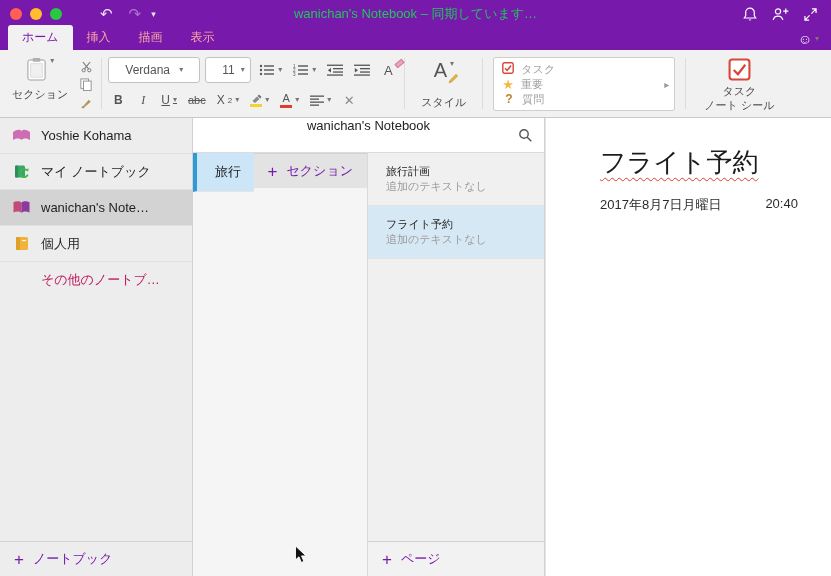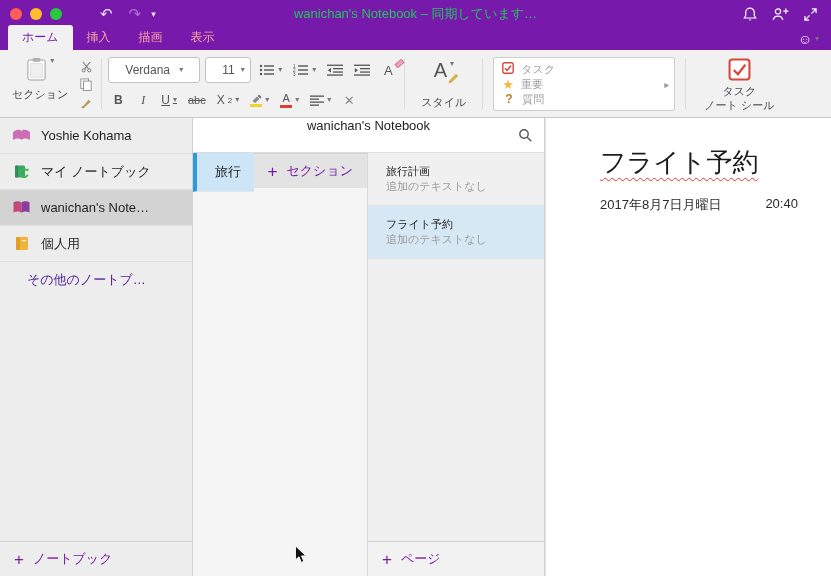--- a/index.html
+++ b/index.html
@@ -68,21 +68,21 @@
   .g-seal{flex-direction:column;align-items:center;justify-content:space-between;padding:3px 12px}
   .seal-lines{text-align:center;font-size:11px;color:#4a4a4a;line-height:1.25}
 
   
   .main{flex:1;display:flex;min-height:0}
 
   .sidebar{width:193px;flex:none;background:#ededed;border-right:1px solid #d2d2d2;display:flex;flex-direction:column}
   .sb-list{flex:1}
   .sb-item{height:36px;display:flex;align-items:center;padding:0 12px;gap:10px;font-size:13px;color:#1f1f1f;border-bottom:1px solid #e1e1e1}
   .sb-item.selected{background:#d3d3d3}
-  .sb-item.link{color:#4c1d95;padding-left:27px;border-bottom:none}
+  .sb-item.link{color:#be185d;padding-left:41px;border-bottom:none}
   .sb-icon{width:19px;display:inline-flex;justify-content:center;flex:none}
 
   .add-row{height:35px;flex:none;border-top:1px solid #d2d2d2;display:flex;align-items:center;gap:9px;padding:0 14px;color:#7719AA;font-size:13px}
   .add-row .plus{font-size:17px;font-weight:300;line-height:1;color:#7719AA}
   .add-sections{background:#e3e3e3}
   .add-pages{background:#f2f2f2}
 
   .listpane{width:352px;flex:none;display:flex;flex-direction:column;border-right:1px solid #d2d2d2}
   .lp-header{height:35px;flex:none;background:#fff;border-bottom:1px solid #dcdcdc;display:flex;align-items:flex-start;justify-content:center;font-size:13px;color:#222;position:relative}
   .lp-search{position:absolute;right:11px;top:10px;display:inline-flex}

